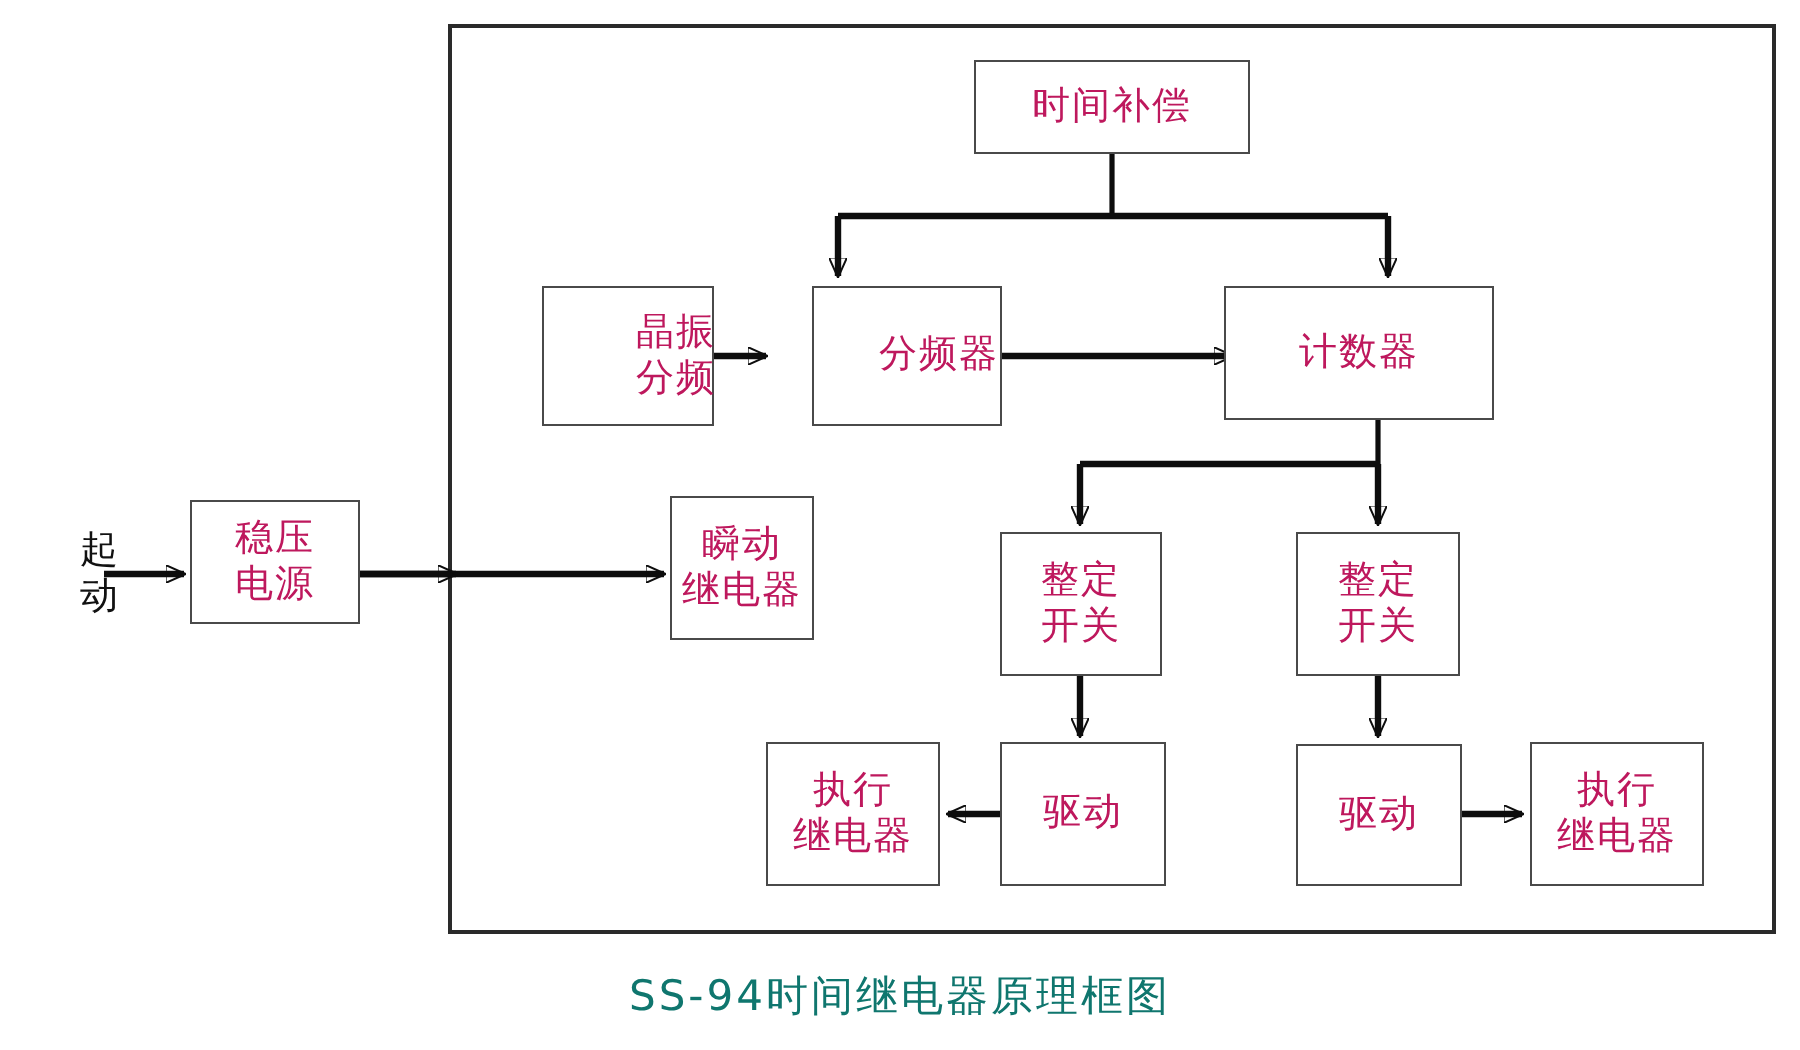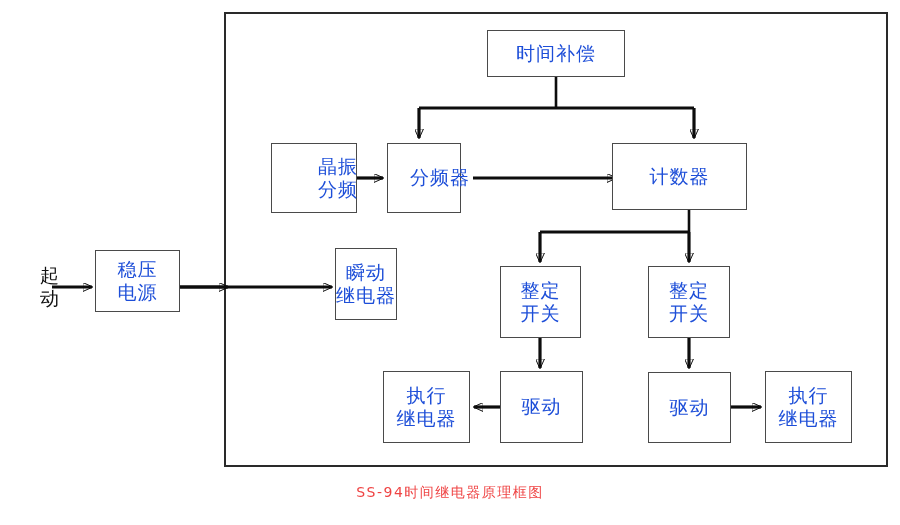--- a/index.html
+++ b/index.html
@@ -29,35 +29,35 @@
   }
   .node {
     position: absolute;
     box-sizing: border-box;
     border: 1.6px solid #4a4a4a;
     background: #ffffff;
     display: flex;
     flex-direction: column;
     align-items: center;
     justify-content: center;
-    color: #1d4ed8;
+    color: #be185d;
     font-size: 19px;
     line-height: 1.22;
     letter-spacing: 1px;
     white-space: nowrap;
   }
   .node .ln { display: block; }
   .caption {
     position: absolute;
     left: 0;
     top: 484px;
     width: 900px;
     text-align: center;
-    font-size: 14px;
-    color: #ef4444;
+    font-size: 21px;
+    color: #0f766e;
     letter-spacing: 1.5px;
     white-space: nowrap;
   }
   .side-label {
     position: absolute;
     display: flex;
     flex-direction: column;
     align-items: center;
     justify-content: center;
     font-size: 19px;
@@ -148,34 +148,34 @@
 
   <div class="node" style="left:487px; top:30px; width:138px; height:47px;">
     <span class="ln">时间补偿</span>
   </div>
 
   <div class="node" style="left:271px; top:143px; width:86px; height:70px;padding-left:48px;">
     <span class="ln">晶振</span>
     <span class="ln">分频</span>
   </div>
 
-  <div class="node" style="left:387px; top:143px; width:74px; height:70px;padding-left:32px;">
+  <div class="node" style="left:406px; top:143px; width:95px; height:70px;padding-left:32px;">
     <span class="ln">分频器</span>
   </div>
 
   <div class="node" style="left:612px; top:143px; width:135px; height:67px;">
     <span class="ln">计数器</span>
   </div>
 
   <div class="node" style="left:95px; top:250px; width:85px; height:62px;">
     <span class="ln">稳压</span>
     <span class="ln">电源</span>
   </div>
 
-  <div class="node" style="left:335px; top:248px; width:62px; height:72px;">
+  <div class="node" style="left:335px; top:248px; width:72px; height:72px;">
     <span class="ln">瞬动</span>
     <span class="ln">继电器</span>
   </div>
 
   <div class="node" style="left:500px; top:266px; width:81px; height:72px;">
     <span class="ln">整定</span>
     <span class="ln">开关</span>
   </div>
 
   <div class="node" style="left:648px; top:266px; width:82px; height:72px;">

